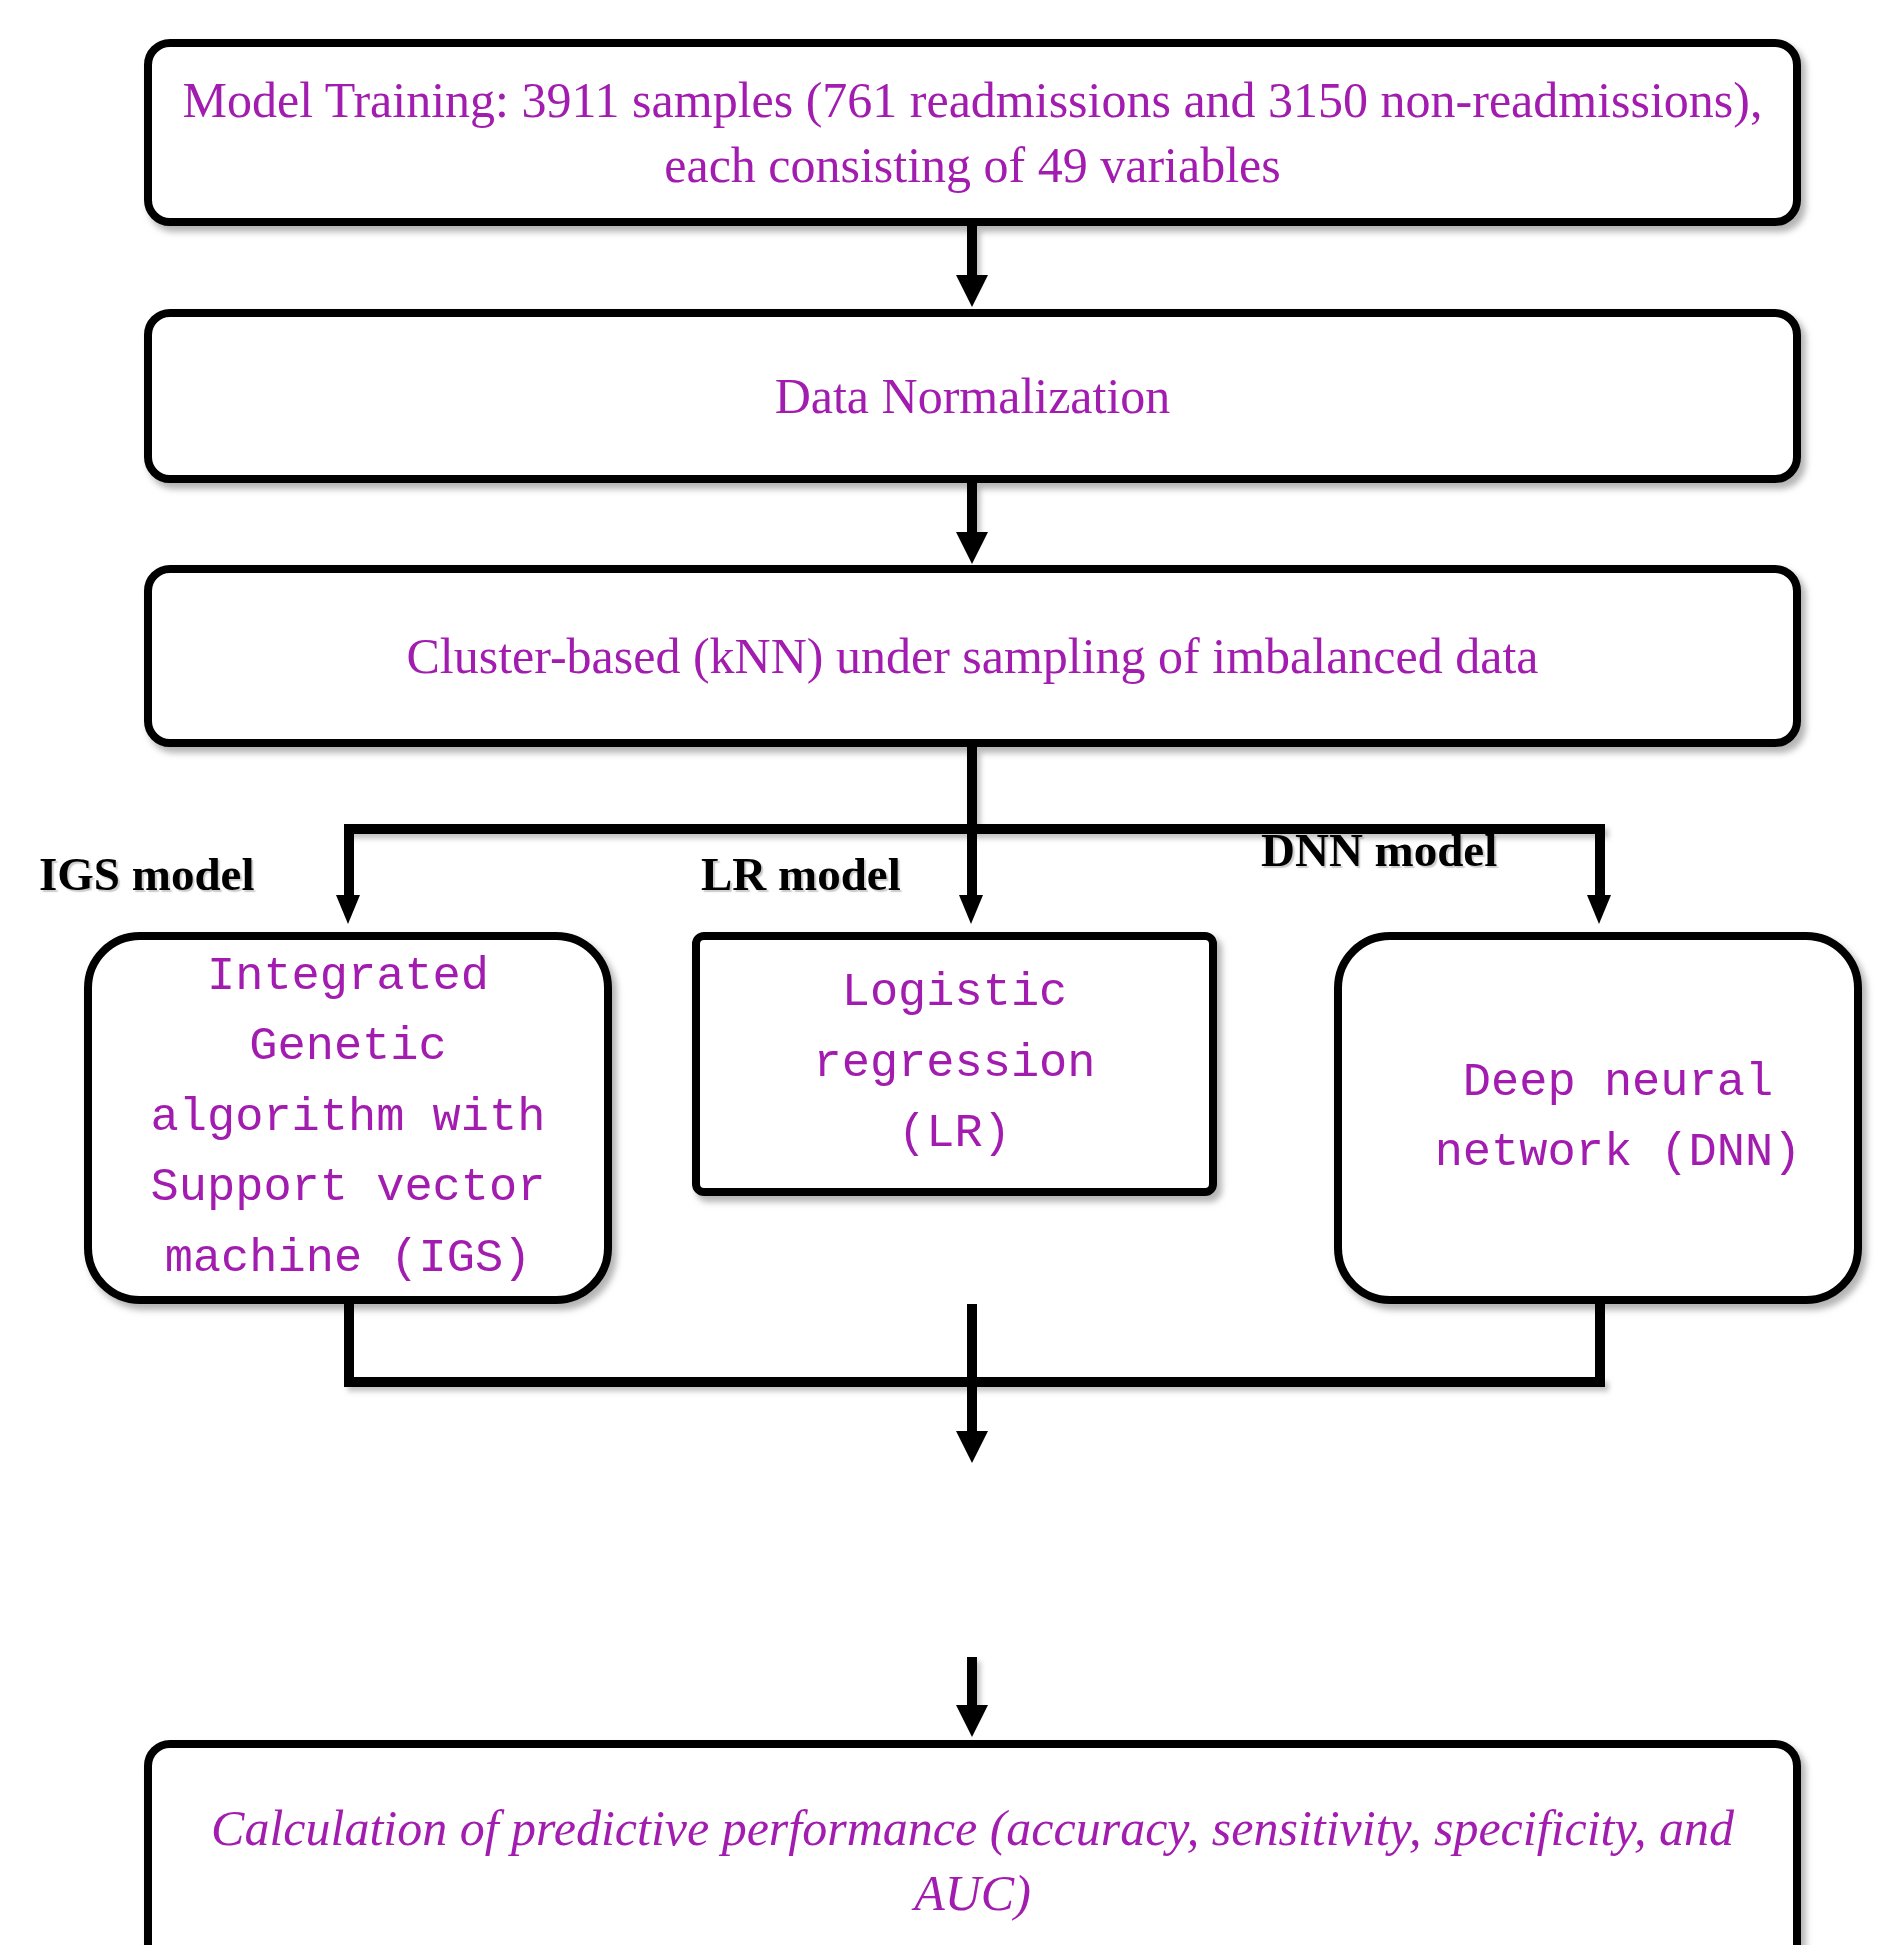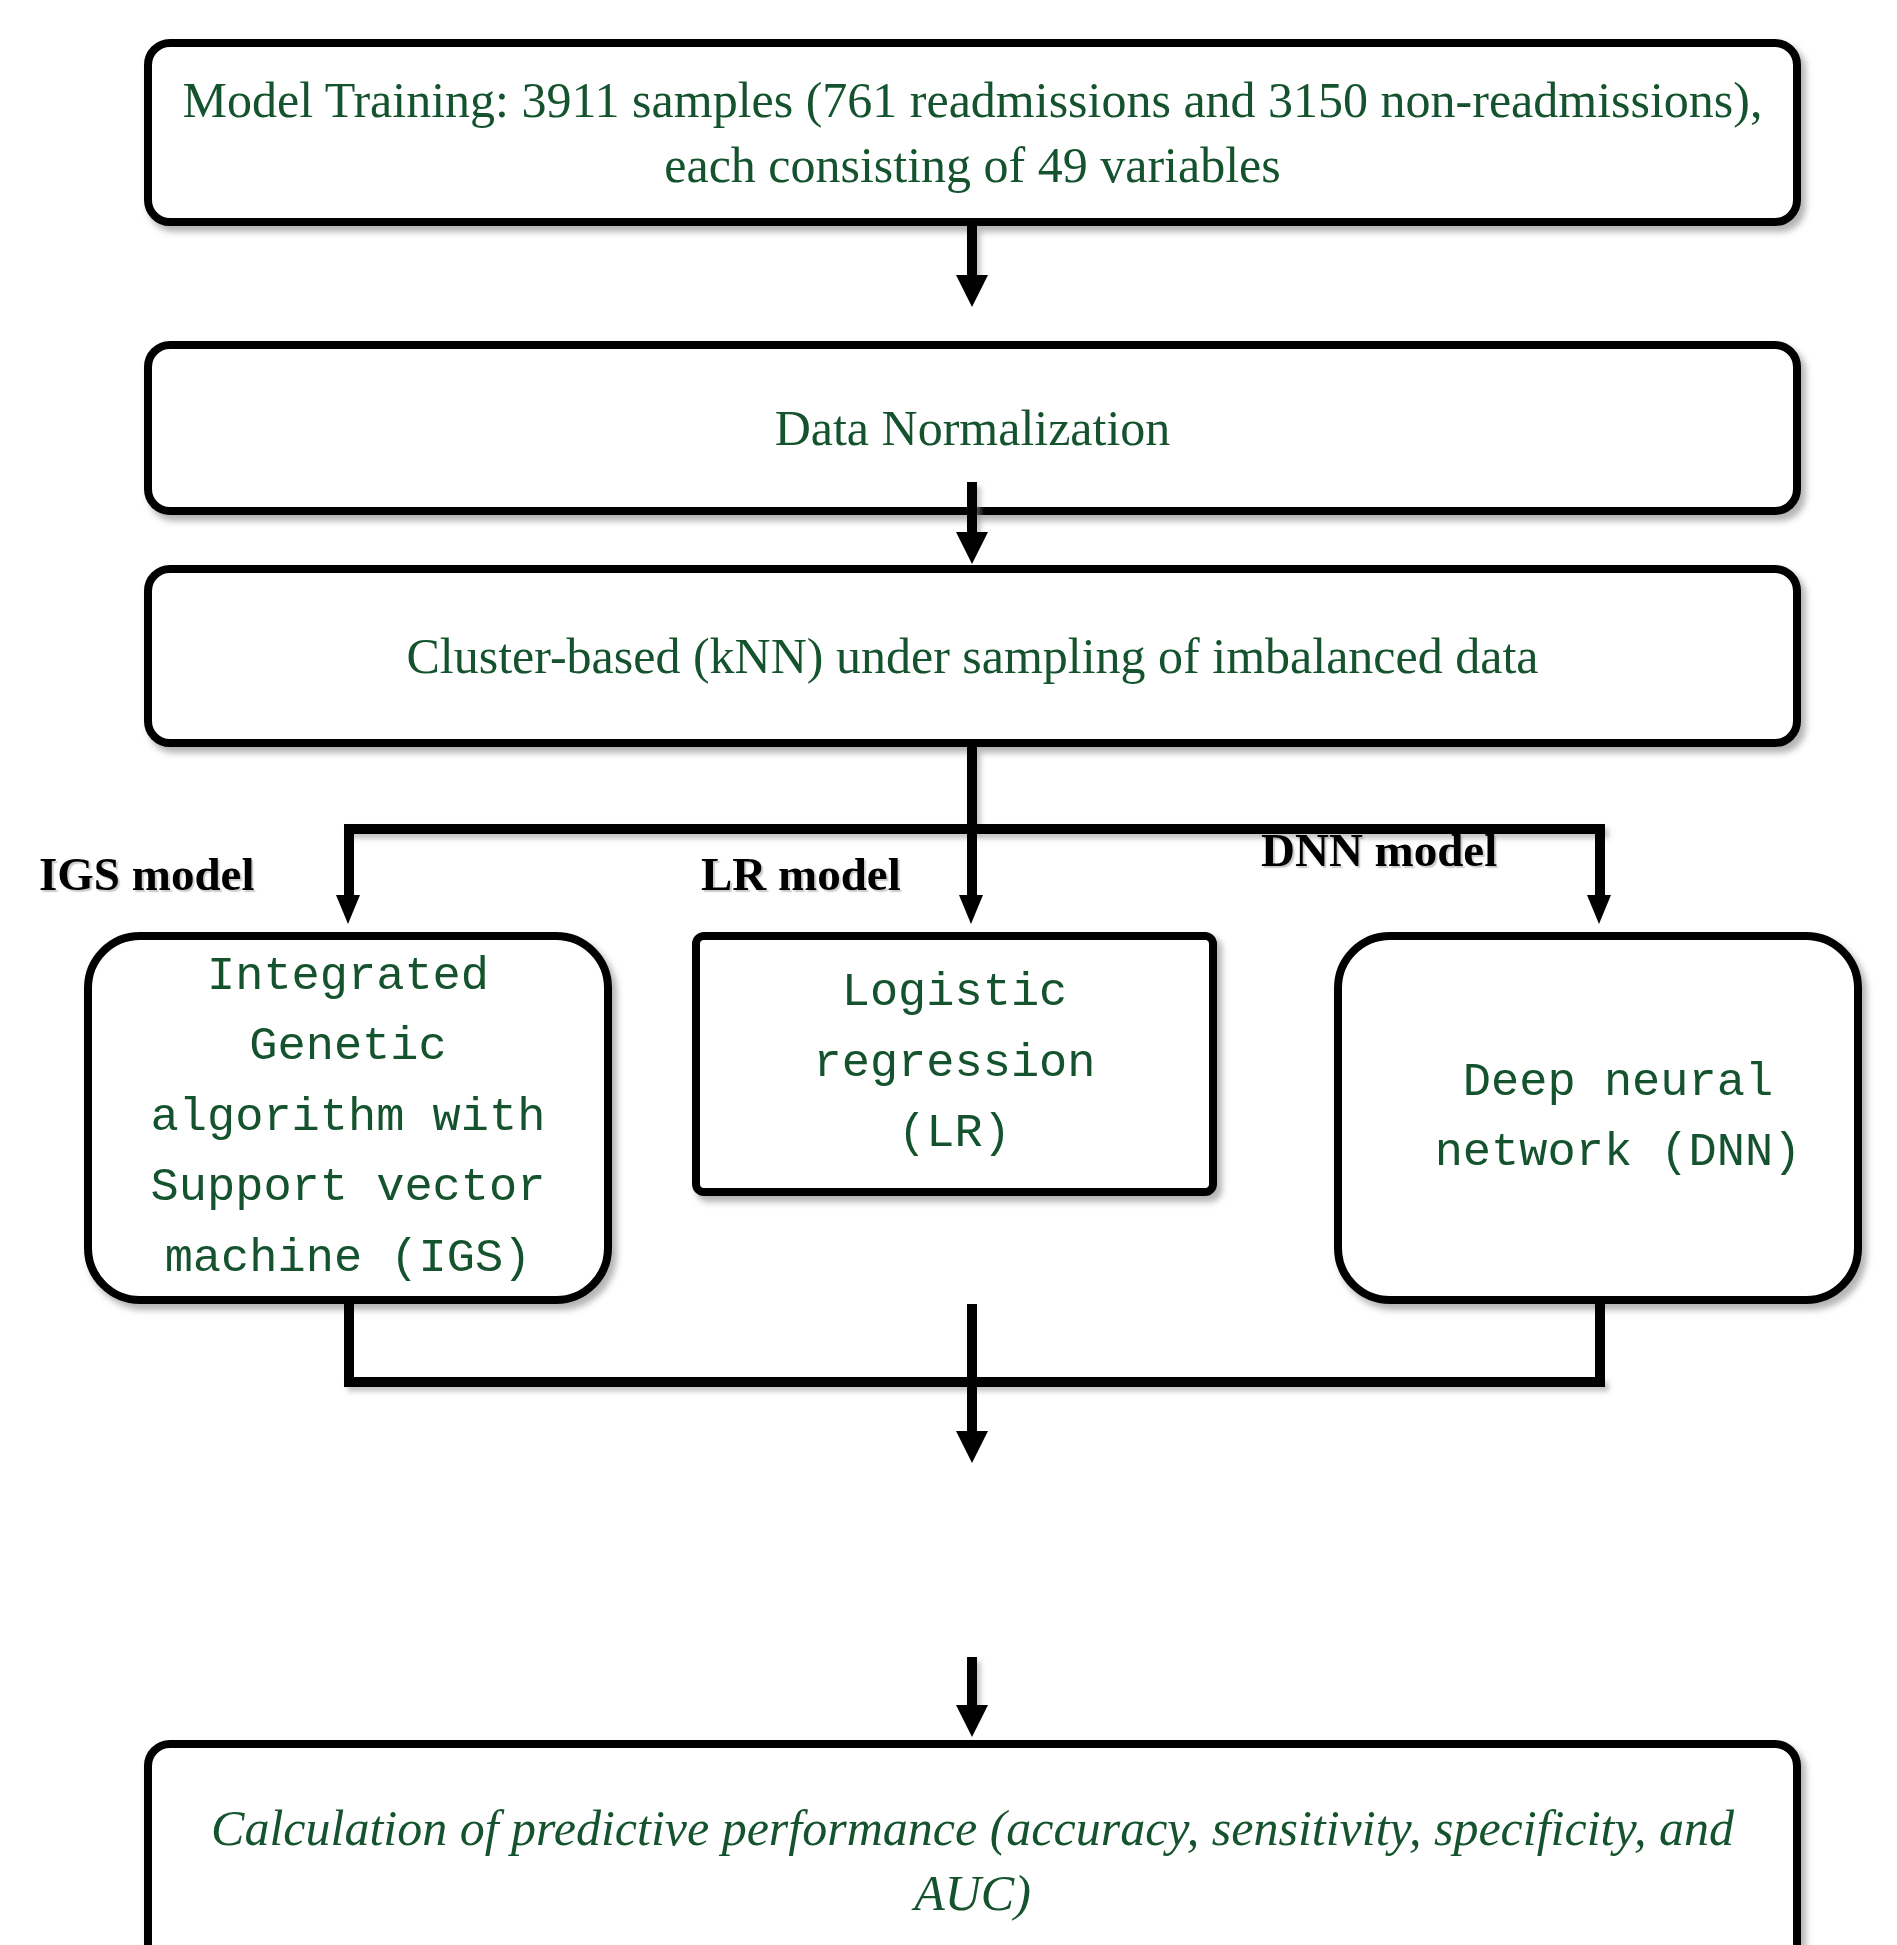--- a/index.html
+++ b/index.html
@@ -20,21 +20,21 @@
   .box {
     position: absolute;
     box-sizing: border-box;
     background: #ffffff;
     border: 8.7px solid #000000;
     border-radius: 26px;
     display: flex;
     align-items: center;
     justify-content: center;
     text-align: center;
-    color: #14532d;
+    color: #a21caf;
     box-shadow: 4.4px 5.6px 6.2px rgba(120,120,120,0.55);
   }
   .box .txt {
     display: block;
     width: 100%;
     padding: 0 21px;
     line-height: 1.30;
     white-space: pre-line;
   }
 
@@ -86,21 +86,21 @@
 
 <div id="page">
 
   <div class="box wide" style="left:144px; top:39px; width:1657px; height:187px;">
     <span class="txt">Model Training: 3911 samples (761 readmissions and 3150 non-readmissions), each consisting of 49 variables</span>
   </div>
 
   <div class="vline shadow" style="left:967px; top:226px; height:57px;"></div>
   <div class="arrowhead" style="left:956px; top:275px;"></div>
 
-  <div class="box wide" style="left:144px; top:309px; width:1657px; height:174px;margin-top:32px;">
+  <div class="box wide" style="left:144px; top:309px; width:1657px; height:174px;">
     <span class="txt">Data Normalization</span>
   </div>
 
   <div class="vline shadow" style="left:967px; top:482px; height:57px;"></div>
   <div class="arrowhead" style="left:956px; top:532px;"></div>
 
   <div class="box wide" style="left:144px; top:565px; width:1657px; height:182px;">
     <span class="txt">Cluster-based (kNN) under sampling of imbalanced data</span>
   </div>
 

